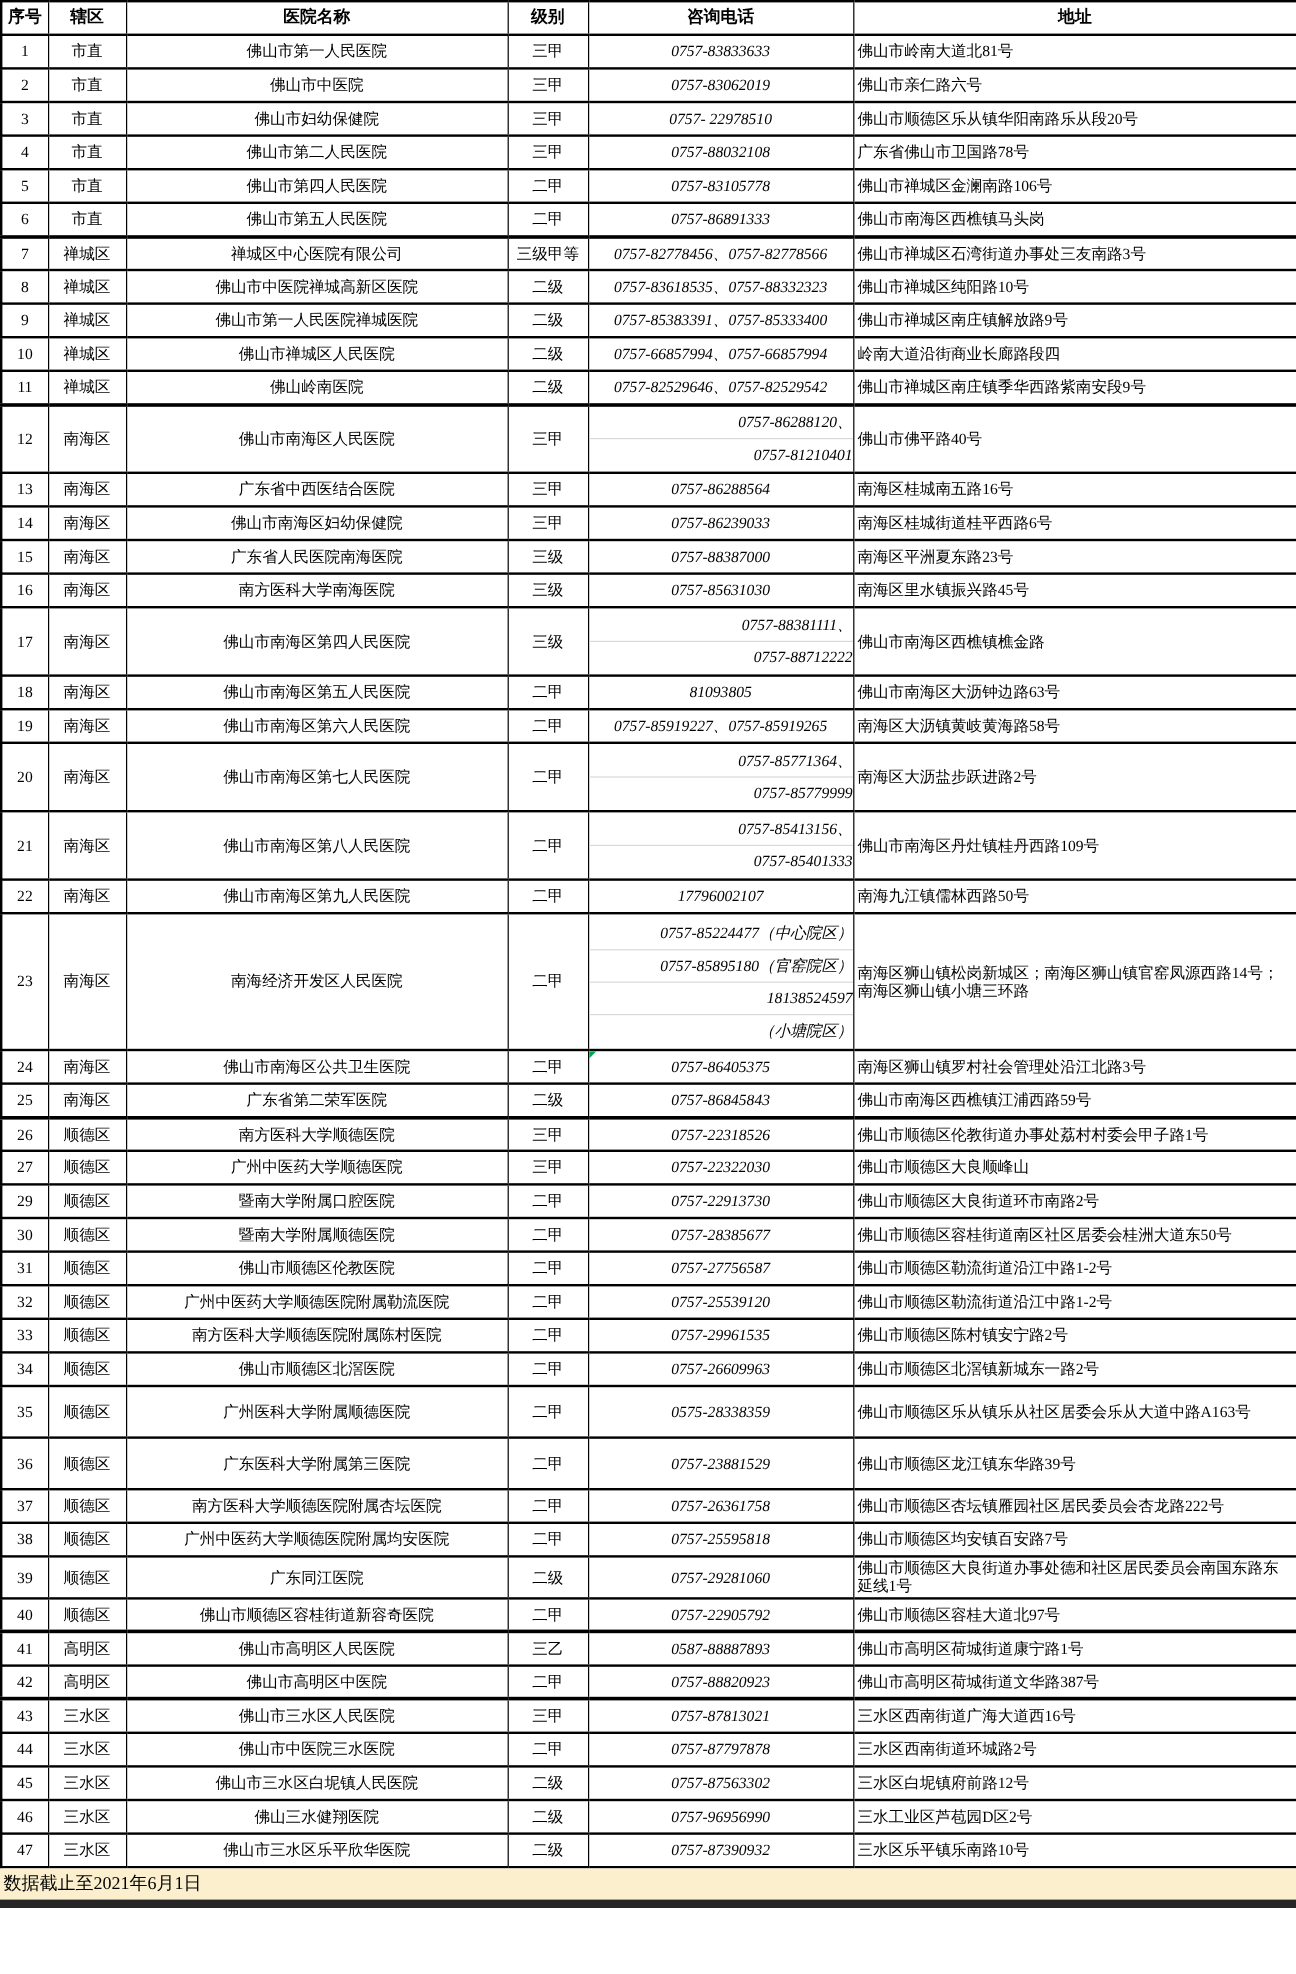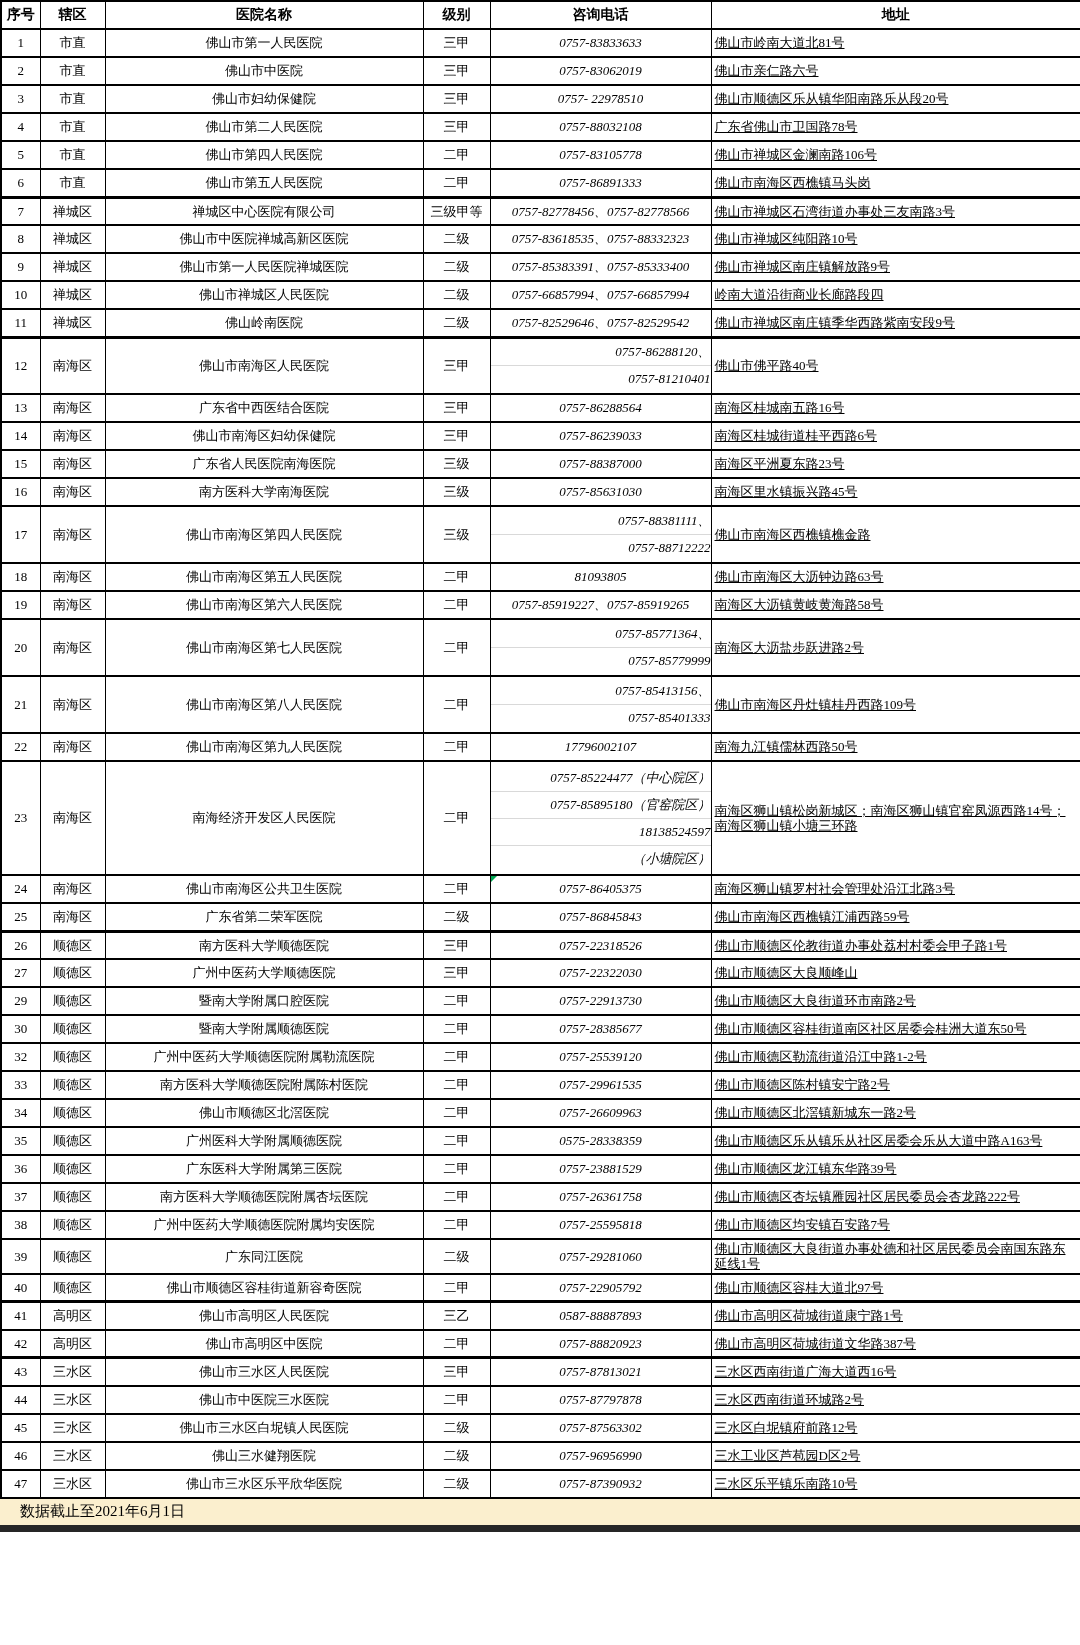--- a/index.html
+++ b/index.html
@@ -35,27 +35,26 @@
   th:first-child,td:first-child{border-left-width:2px;margin-top:25px;}
   th:last-child,td:last-child{border-right-width:2px;}
   thead th{
     height:24px;
     font-weight:bold;
     font-size:14px;
   }
   tbody tr{height:28px;}
   tbody tr.h2{height:57px;}
   tbody tr.h4{height:114px;}
-  tbody tr.tall{height:28px;}
+  tbody tr.tall{height:43px;}
   tbody tr.group-top td{border-top-width:3px;}
   td.addr{
     text-align:left;
     padding-left:3px;
     padding-right:3px;
-    text-decoration:underline;
   }
   td.phone{position:relative;font-style:italic;}
   td.phone.multi{padding:0;}
   td.phone.multi .phone-line{
     border-top:1px solid var(--phone-div);
     height:26px;
     line-height:26px;
     text-align:right;
   }
   td.phone.multi .phone-line:first-child{border-top:none;}
@@ -65,21 +64,21 @@
     width:0;height:0;
     border-top:6px solid var(--marker);
     border-right:6px solid transparent;
   }
   .footer-bar{
     box-sizing:border-box;
     height:26px;
     background:var(--footer-bg);
     display:flex;
     align-items:center;
-    padding-left:20px;
+    padding-left:3px;
     font-size:15px;
     text-align:right;
   }
   .bottom-strip{
     height:7px;
     background:var(--strip);
   }
 </style>
 </head>
 <body>
@@ -397,20 +396,30 @@
           <td>30</td>
           <td>顺德区</td>
           <td>暨南大学附属顺德医院</td>
           <td>二甲</td>
           <td class="phone">
             <div class="phone-line">0757-28385677</div>
           </td>
           <td class="addr">佛山市顺德区容桂街道南区社区居委会桂洲大道东50号</td>
         </tr>
         <tr>
+          <td>31</td>
+          <td>顺德区</td>
+          <td>佛山市顺德区伦教医院</td>
+          <td>二甲</td>
+          <td class="phone">
+            <div class="phone-line">0757-27756587</div>
+          </td>
+          <td class="addr">佛山市顺德区勒流街道沿江中路1-2号</td>
+        </tr>
+        <tr>
           <td>32</td>
           <td>顺德区</td>
           <td>广州中医药大学顺德医院附属勒流医院</td>
           <td>二甲</td>
           <td class="phone">
             <div class="phone-line">0757-25539120</div>
           </td>
           <td class="addr">佛山市顺德区勒流街道沿江中路1-2号</td>
         </tr>
         <tr>

